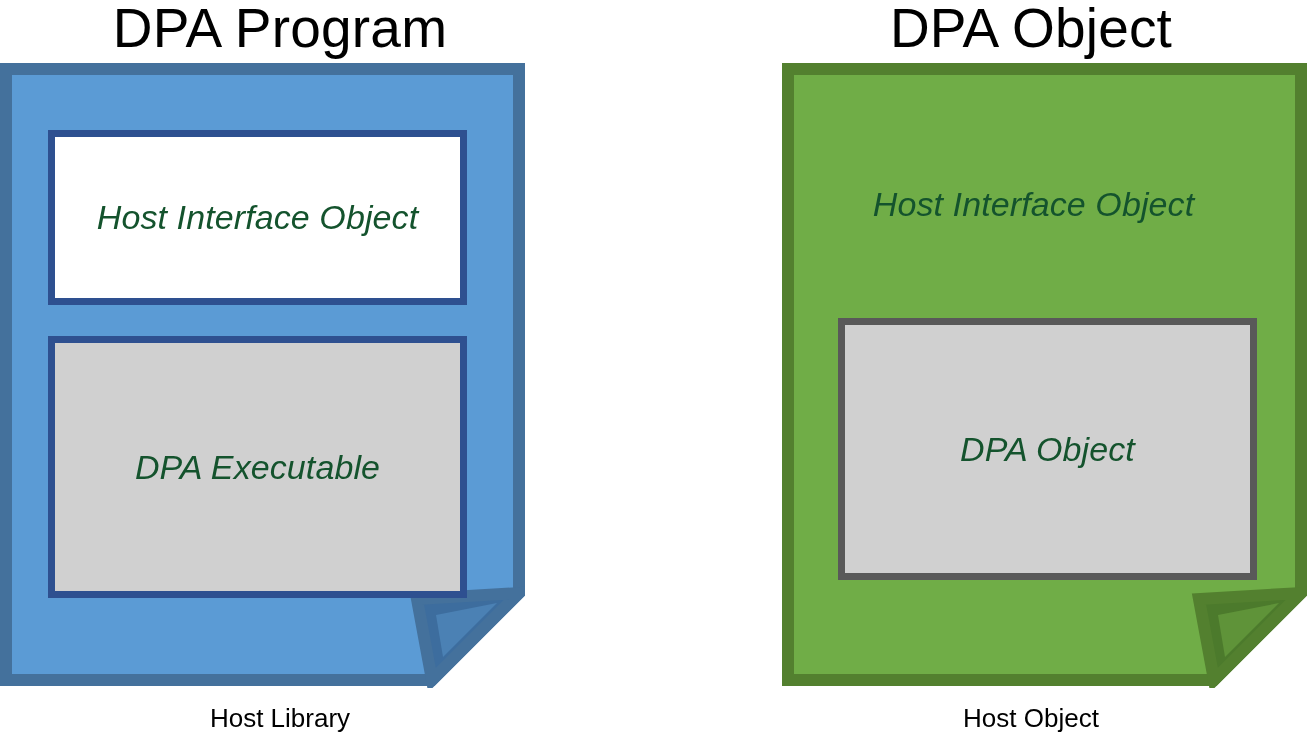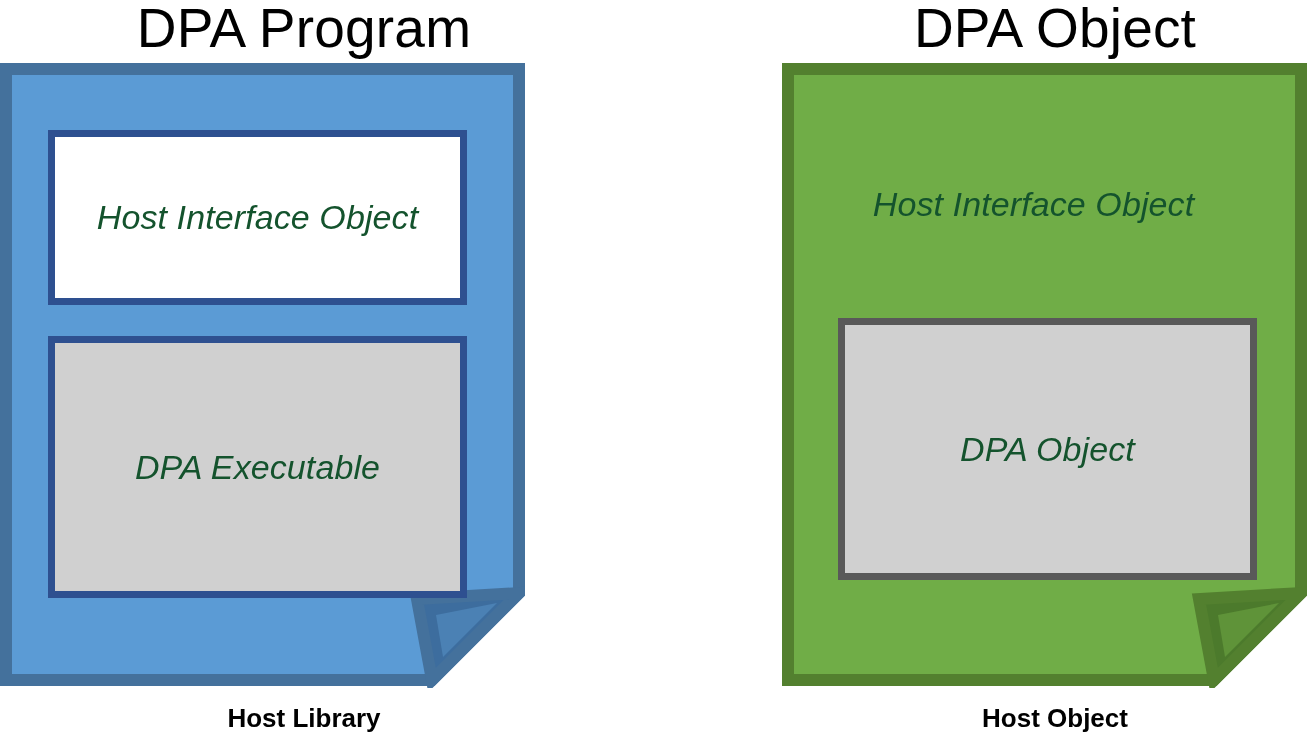--- a/index.html
+++ b/index.html
@@ -13,21 +13,20 @@
     position: relative;
     overflow: hidden;
     font-family: "Liberation Sans", "DejaVu Sans", sans-serif;
     -webkit-font-smoothing: antialiased;
   }
 
   .panel {
     position: absolute;
     top: 0;
     height: 623px;
-    padding-left: 48px;
   }
   #panel-program { left: 0px;   width: 560px; }
   #panel-object  { left: 755px; width: 552px; }
 
   .panel-title {
     position: absolute;
     top: -5px;
     left: 0;
     width: 100%;
     text-align: center;
@@ -40,21 +39,21 @@
   }
   #panel-program .panel-title { padding-right: 52px; }
   #panel-object  .panel-title { padding-right: 22px; }
 
   .panel-caption {
     position: absolute;
     left: 0;
     width: 100%;
     text-align: center;
     font-size: 26px;
-    font-weight: bold;
+    font-weight: normal;
     color: #000000;
     line-height: 30px;
     white-space: nowrap;
   }
   #panel-program .panel-caption { top: 703px; padding-right: 52px; }
   #panel-object  .panel-caption { top: 703px; padding-right: 22px; }
 
   .doc-shape {
     position: absolute;
     display: block;

